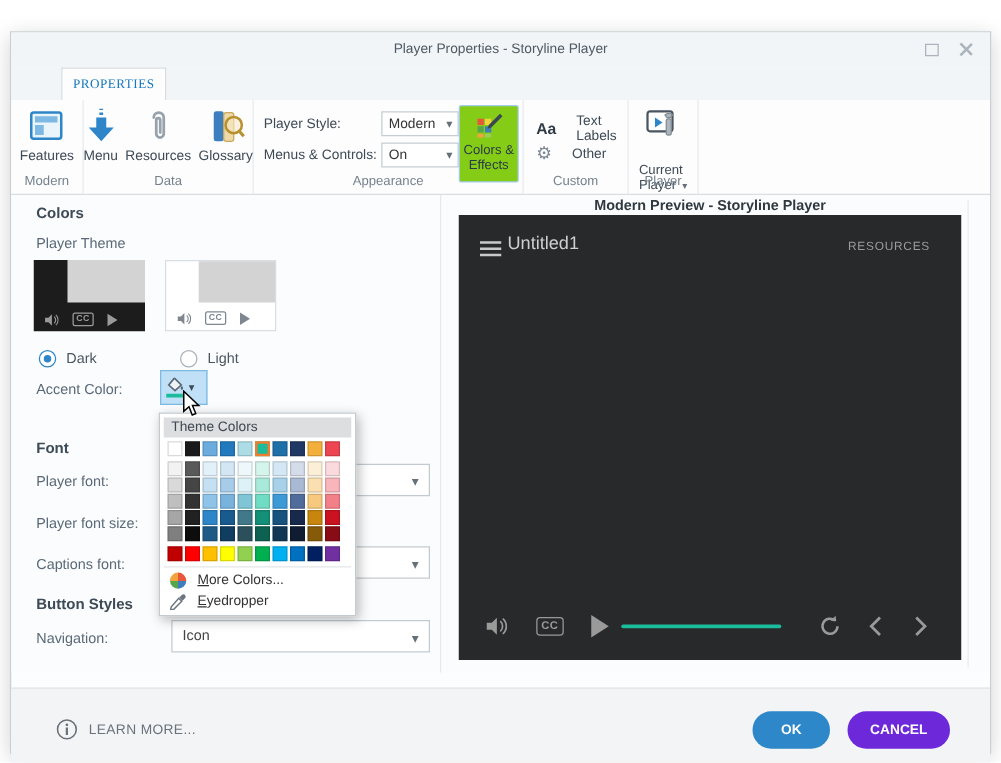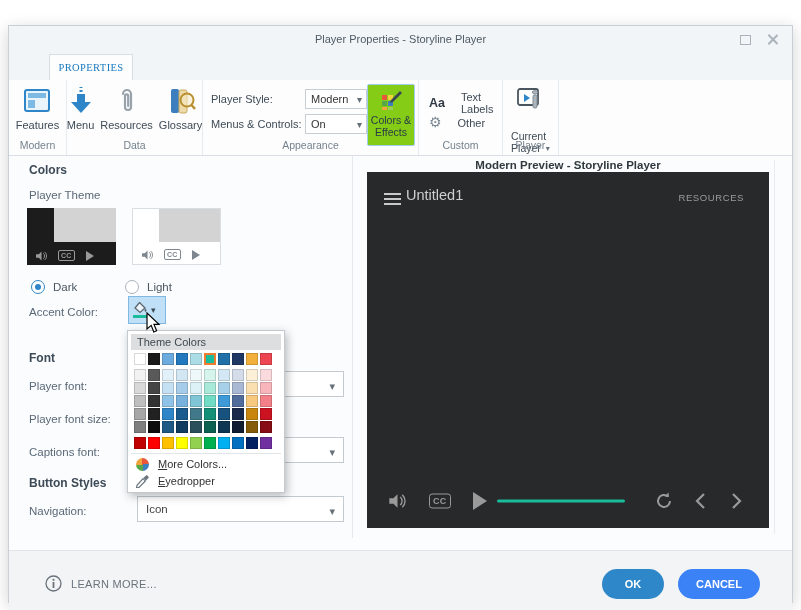--- a/index.html
+++ b/index.html
@@ -116,21 +116,21 @@
   .pv-line { position:absolute; right:17px; top:4px; bottom:4px; width:1px; background:#E8ECEF; }
 
   
   .footer { height:66px; flex:none; background:#F3F4F6; border-top:1px solid #E0E4E8;
     display:flex; align-items:center; padding:0 32px 0 36px;margin-top:12px; }
   .learn { display:flex; align-items:center; gap:9px; font-size:11px; color:#6A737C; letter-spacing:.3px; }
   .spacer { flex:1; }
   .pill { height:30px; border-radius:15px; color:#fff; font-size:11px; font-weight:bold;
     display:flex; align-items:center; justify-content:center; border:none; }
   .ok { width:62px; background:#2D87C8; }
-  .cancel { width:82px; background:#3b82f6; margin-left:14px; }
+  .cancel { width:82px; background:#6d28d9; margin-left:14px; }
 
   .cursor { position:absolute; left:146px; top:312px; z-index:99; }
 </style>
 </head>
 <body>
 
 <div class="canvas">
   <div class="dialog">
 
     <div class="titlebar">
@@ -275,21 +275,21 @@
             </svg>
             <span class="cc-badge">CC</span>
             <span class="mini-play"></span>
           </div>
         </div>
 
         <div class="radio-row" style="left:22px;">
           <span class="radio sel"></span>
           <span>Dark</span>
         </div>
-        <div class="radio-row" style="left:116px;">
+        <div class="radio-row" style="left:135px;">
           <span class="radio"></span>
           <span>Light</span>
         </div>
 
         <div class="f-label" style="top:150px;">Accent Color:</div>
         <div class="accent-btn">
           <div class="bucket-wrap">
             <svg width="15" height="12" viewBox="0 0 15 12">
               <path d="M6.5 0.5 l5.5 5.5 -5 4.5 -5 -4.5 z" fill="#EDF4F9" stroke="#5A6670" stroke-width="1.3"></path>
               <path d="M12.5 6.5 q2 2.4 0 3.4 q-2 -1 0 -3.4" fill="#5A6670"></path>

